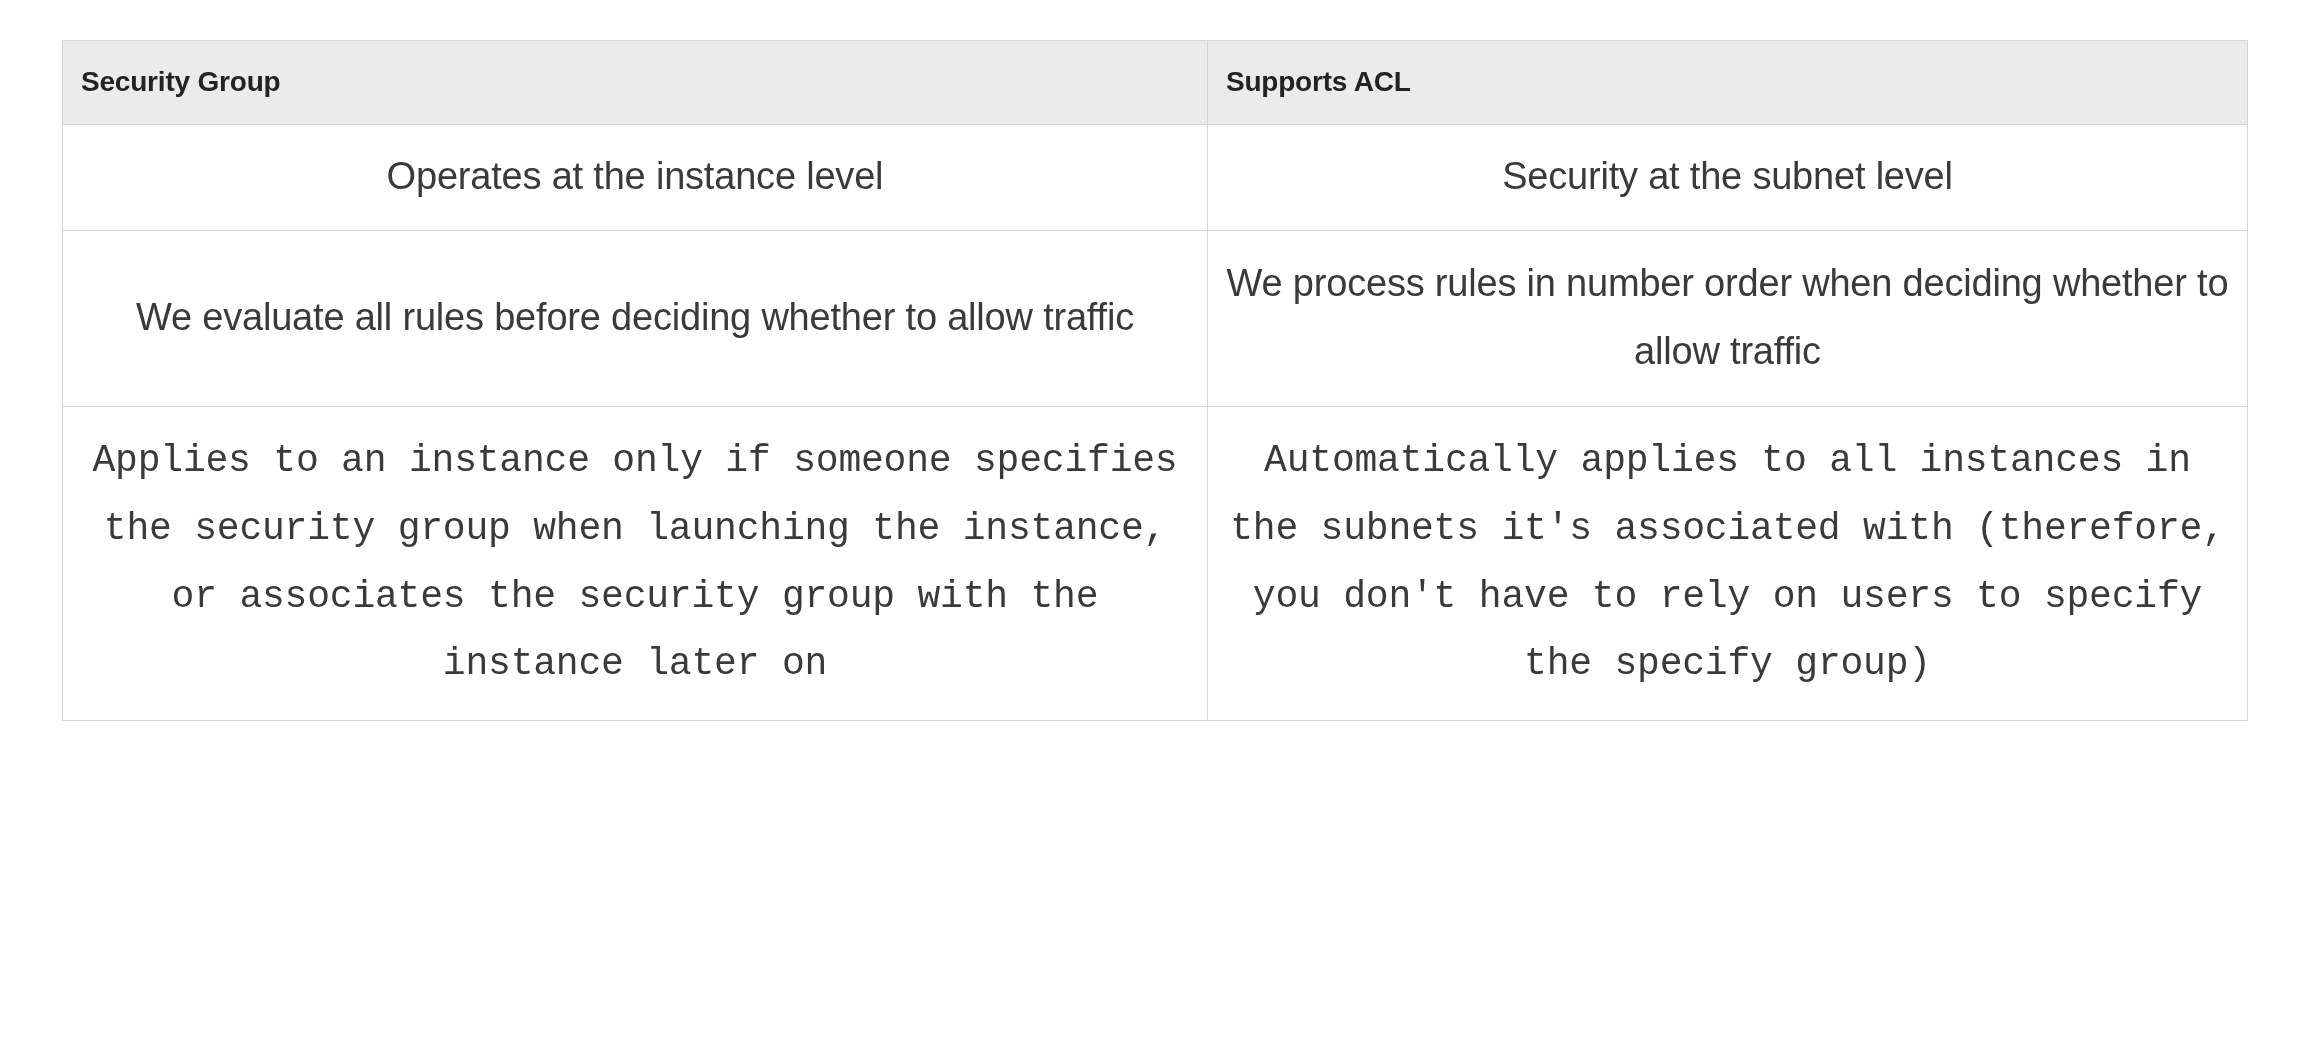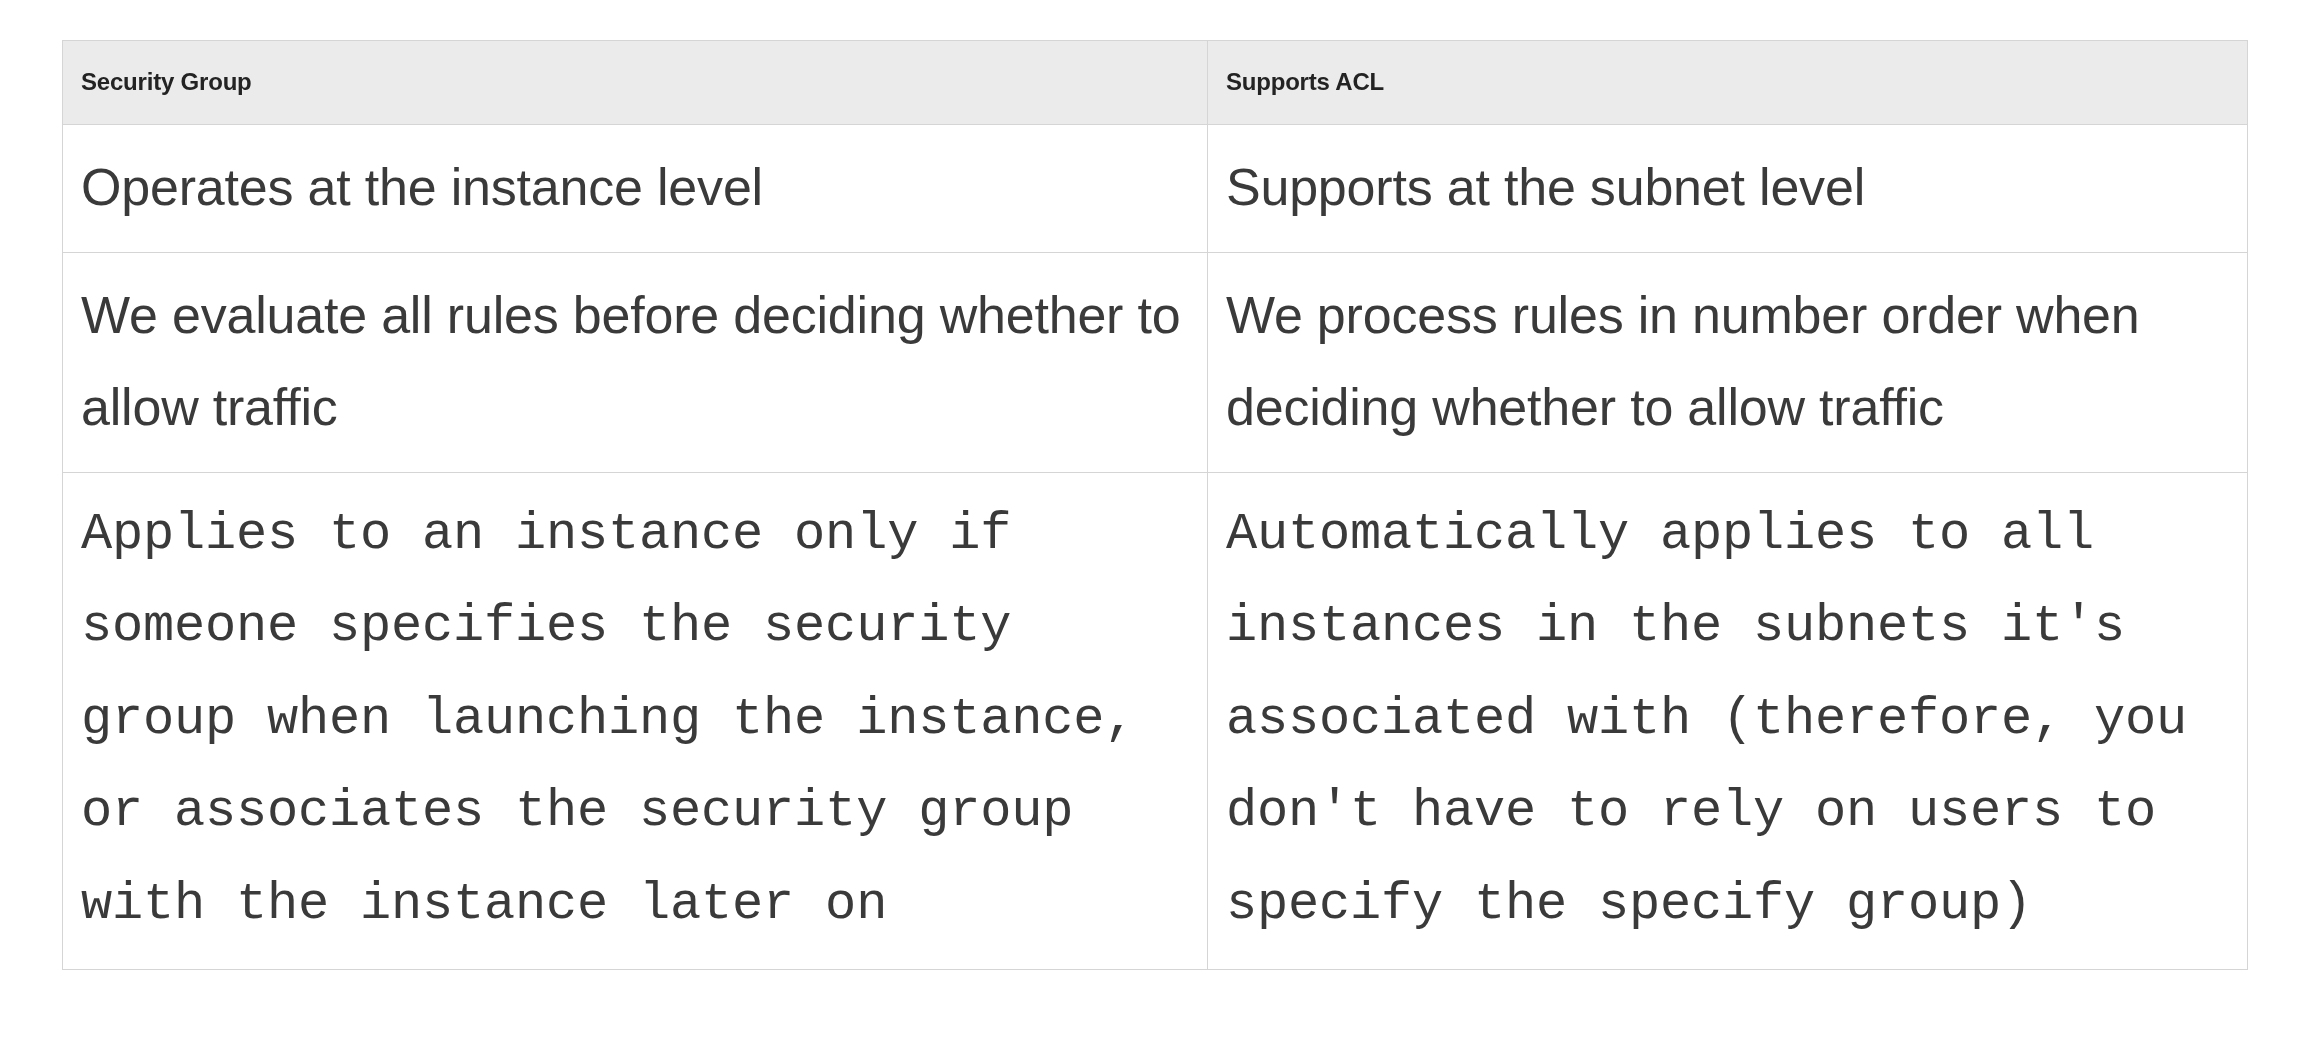--- a/index.html
+++ b/index.html
@@ -41,34 +41,34 @@
   table.compare col.c-left  { width: 52.4%; }
   table.compare col.c-right { width: 47.6%; }
 
   table.compare thead th {
     background: #ebebeb;
     border: 1px solid #d5d5d5;
     text-align: left;
     vertical-align: middle;
     font-weight: bold;
     color: #232323;
-    font-size: 24px;
+    font-size: 28px;
     letter-spacing: -0.2px;
     padding: 22px 18px 24px 18px;
     height: 84px;
     box-sizing: border-box;
     font-stretch: condensed;
   }
 
   table.compare tbody td {
     border: 1px solid #d5d5d5;
-    text-align: left;
+    text-align: center;
     vertical-align: middle;
     color: #3a3a3a;
-    font-size: 52px;
+    font-size: 38px;
     line-height: 1.78;
     letter-spacing: -0.2px;
     padding: 16px 18px 18px 18px;
     box-sizing: border-box;
     font-stretch: condensed;
     background: #ffffff;
   }
 
   table.compare tbody tr.r-1 td,
   table.compare tbody tr.r-2 td { height: 106px; }
@@ -95,21 +95,21 @@
           <th>Security Group</th>
           <th>Supports ACL</th>
         </tr>
       </thead>
       <tbody>
         <tr class="r-1">
           <td>
             <span class="cell-text">Operates at the instance level</span>
           </td>
           <td>
-            <span class="cell-text">Supports at the subnet level</span>
+            <span class="cell-text">Security at the subnet level</span>
           </td>
         </tr>
         <tr class="r-4">
           <td>
             <span class="cell-text">We evaluate all rules before deciding whether to allow traffic</span>
           </td>
           <td>
             <span class="cell-text">We process rules in number order when deciding whether to allow traffic</span>
           </td>
         </tr>

